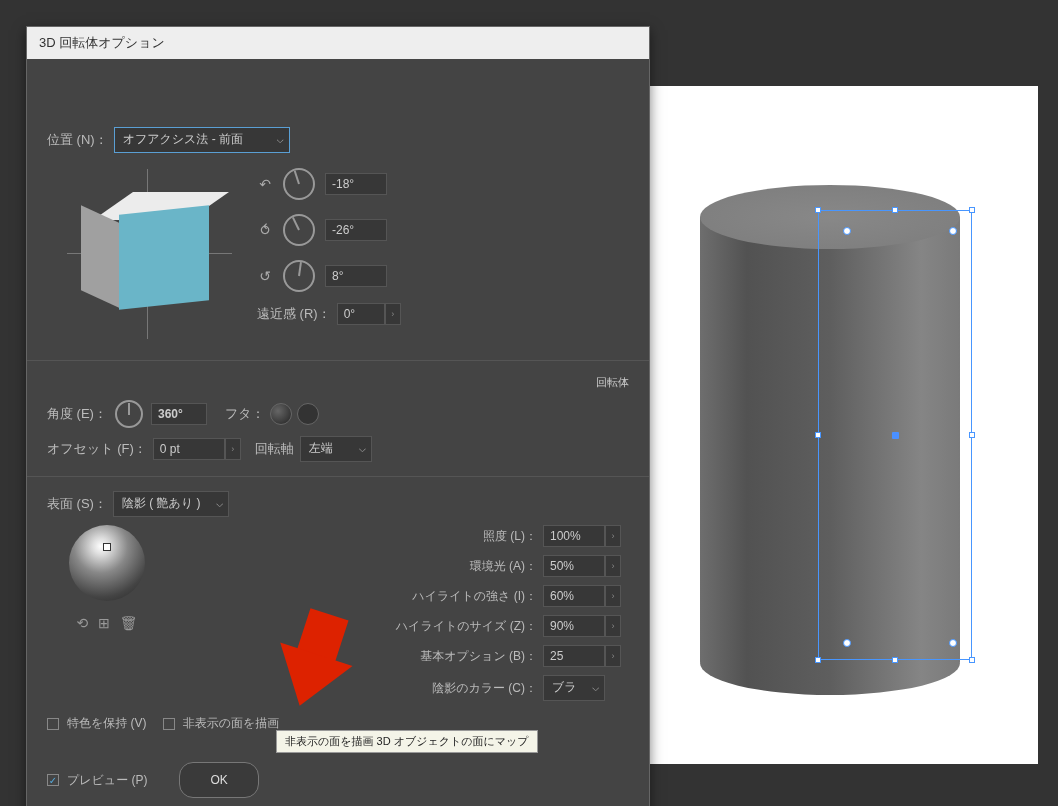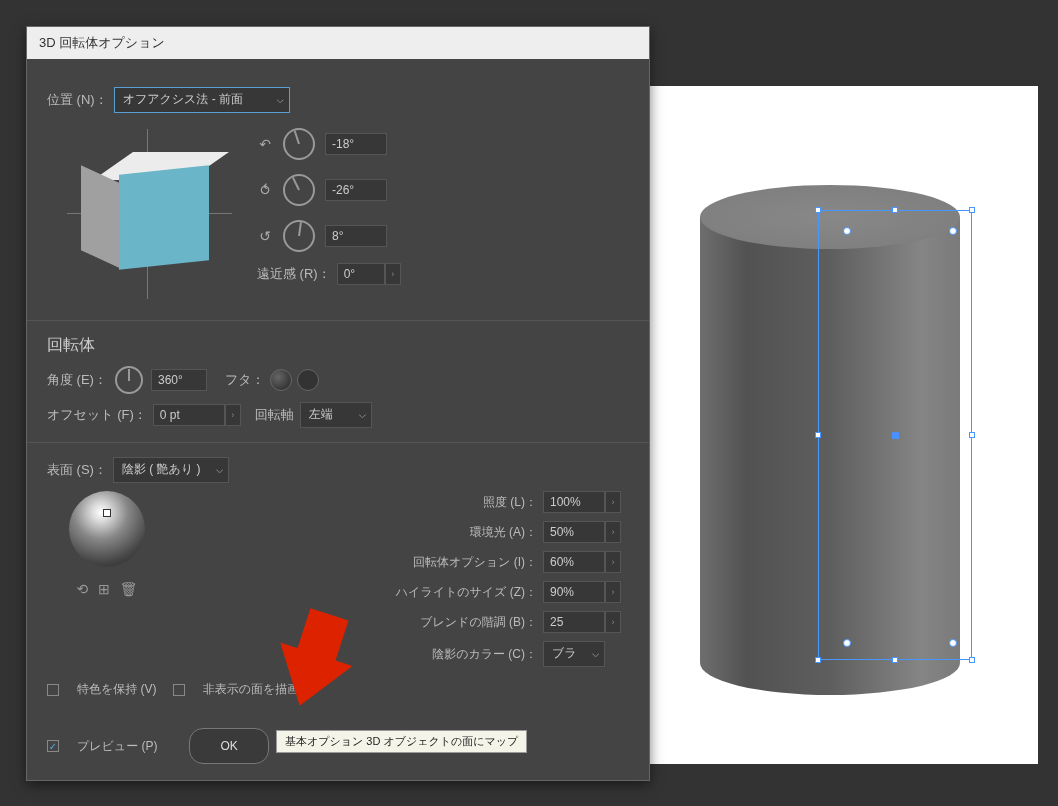--- a/index.html
+++ b/index.html
@@ -9,21 +9,21 @@
 .cylinder-body { position: absolute; left: 0; top: 32px; width: 260px; height: 445px; background: linear-gradient(90deg, #6e6e6e 0%, #525252 18%, #5e5e5e 50%, #858585 85%, #7a7a7a 100%); }
 .cylinder-top { position: absolute; left: 0; top: 0; width: 260px; height: 64px; background: radial-gradient(ellipse, #888 0%, #7c7c7c 100%); border-radius: 50%; }
 .cylinder-bottom { position: absolute; left: 0; bottom: 0; width: 260px; height: 64px; background: linear-gradient(90deg, #6e6e6e 0%, #525252 18%, #5e5e5e 50%, #858585 85%, #7a7a7a 100%); border-radius: 50%; }
 .sel-box { position: absolute; left: 818px; top: 210px; width: 154px; height: 450px; border: 1px solid #4896ff; }
 .sel-handle { position: absolute; width: 6px; height: 6px; background: #fff; border: 1px solid #4896ff; }
 .sel-anchor { position: absolute; width: 8px; height: 8px; border: 1.5px solid #4896ff; border-radius: 50%; background: #fff; }
 .sel-center { position: absolute; width: 7px; height: 7px; background: #4a90ff; border-radius: 1px; }
 
 .dialog { position: absolute; left: 26px; top: 26px; width: 624px; background: #444; border: 1px solid #666; box-shadow: 0 4px 12px rgba(0,0,0,.5); color: #ccc; font-size: 13px; }
 .dialog-title { background: #eee; color: #333; padding: 7px 12px; font-size: 13px; }
-.dialog-body { padding: 28px 20px 10px; }
+.dialog-body { padding: 28px 20px 10px; margin-top: 40px; }
 .row { display: flex; align-items: center; margin-bottom: 8px; }
 .lbl { color: #bbb; white-space: nowrap; }
 .dropdown { background: #373737; border: 1px solid #555; color: #ccc; padding: 3px 20px 3px 8px; position: relative; height: 26px; display: inline-flex; align-items: flex-start; font-size: 12px; }
 .position-dd { border: 1.5px solid #5a9fd4; width: 176px; }
 .dd-chevron { position: absolute; right: 5px; top: 50%; transform: translateY(-50%); font-size: 9px; color: #aaa; }
 .cube-area { display: flex; align-items: flex-start; }
 .cube-preview { width: 200px; height: 185px; position: relative; }
 .axis-x { position: absolute; left: 20px; top: 92px; width: 165px; height: 1px; background: #777; }
 .axis-y { position: absolute; left: 100px; top: 8px; width: 1px; height: 170px; background: #777; }
 .cube { position: absolute; left: 52px; top: 45px; }
@@ -33,36 +33,36 @@
 .rot-controls { flex: 1; padding-left: 10px; }
 .rot-row { display: flex; align-items: center; height: 46px; }
 .arc-icon { width: 16px; height: 16px; color: #aaa; display: inline-flex; justify-content: center; align-items: center; font-size: 14px; }
 .dial { width: 32px; height: 32px; border: 2px solid #999; border-radius: 50%; margin: 0 10px; position: relative; }
 .dial::after { content: ''; position: absolute; width: 2px; height: 14px; background: #999; left: 50%; top: 0; transform-origin: bottom; }
 .dial.d1::after { transform: translateX(-50%) rotate(-18deg); }
 .dial.d2::after { transform: translateX(-50%) rotate(-26deg); }
 .dial.d3::after { transform: translateX(-50%) rotate(8deg); }
 .num-input { background: #373737; border: 1px solid #555; color: #ccc; width: 62px; height: 22px; padding: 0 6px; font-size: 12px; }
 .stepper { background: #373737; border: 1px solid #555; width: 16px; height: 22px; display: inline-flex; align-items: center; justify-content: center; color: #888; font-size: 9px; }
-.section-title { color: #ccc; font-size: 16px; margin: 12px 0 10px; }
+.section-title { color: #ccc; font-size: 11px; margin: 12px 0 10px; text-align: right; }
 .divider { border: none; border-top: 1px solid #555; margin: 14px -20px; }
 .angle-dial { width: 28px; height: 28px; border: 2px solid #999; border-radius: 50%; margin: 0 8px; position: relative; }
 .angle-dial::after { content: ''; position: absolute; width: 2px; height: 12px; background: #999; left: 50%; top: 1px; transform: translateX(-50%); }
 .cap-btn { width: 22px; height: 22px; border: 1px solid #666; border-radius: 50%; margin-left: 5px; display: inline-flex; align-items: center; justify-content: center; }
 .cap-btn.on { background: radial-gradient(circle at 35% 35%, #666, #222); }
 .cap-btn.off { background: #333; }
 .surface-row { display: flex; align-items: center; margin-bottom: 8px; justify-content: flex-end; }
 .surface-row .slbl { color: #bbb; margin-right: 6px; font-size: 12px; }
 .light-sphere { width: 76px; height: 76px; border-radius: 50%; background: radial-gradient(circle at 42% 28%, #fff 0%, #ddd 12%, #888 38%, #444 72%, #222 100%); position: relative; }
 .light-dot { position: absolute; width: 8px; height: 8px; border: 1px solid #333; background: #fff; left: 34px; top: 18px; }
 .light-area { display: flex; gap: 18px; align-items: flex-start; }
 .light-left { width: 120px; display:flex; flex-direction:column; align-items:center; }
 .light-tools { display: flex; gap: 10px; margin-top: 14px; color: #999; font-size: 14px; }
 .light-right { flex: 1; padding-right: 8px;}
-.check { display: inline-flex; align-items: center; gap: 18px; color: #bbb; font-size: 12px; }
+.check { display: inline-flex; align-items: center; gap: 8px; color: #bbb; font-size: 12px; }
 .check-box { width: 12px; height: 12px; border: 1px solid #888; display: inline-flex; align-items: center; justify-content: center; font-size: 10px; color: #5ad; }
 .footer { display: flex; align-items: center; padding: 12px 20px 16px; gap: 10px; }
 .btn { background: #3a3a3a; border: 1px solid #777; color: #ddd; padding: 4px 18px; border-radius: 14px; font-size: 12px; cursor: pointer; }
 .arrow-annotation { position: absolute; left: 270px; top: 615px; z-index: 5; }
 .arrow-head { position: absolute; width: 0; height: 0; border-left: 38px solid transparent; border-right: 38px solid transparent; border-top: 54px solid #d20; transform: rotate(18deg); left: 0; top: 38px; }
 .arrow-body { position: absolute; width: 40px; height: 55px; background: #d20; transform: rotate(18deg); left: 31px; top: -2px; }
 .tooltip { position: absolute; left: 276px; top: 730px; background: #f4f4e8; border: 1px solid #999; padding: 3px 8px; font-size: 11px; color: #222; z-index: 6; }
 </style>
 </head>
 <body>
@@ -136,21 +136,21 @@
         </div>
       </div>
     </div>
 
     <hr class="divider">
     <div class="section-title">回転体</div>
 
     <div class="row">
       <span class="lbl">角度 (E)：</span>
       <div class="angle-dial"></div>
-      <input class="num-input" style="width: 56px;" value="360°">
+      <input class="num-input" style="width: 56px; font-weight: bold;" value="360°">
       <span class="lbl" style="margin-left:18px">フタ：</span>
       <span class="cap-btn on"></span>
       <span class="cap-btn off"></span>
     </div>
 
     <div class="row">
       <span class="lbl">オフセット (F)：</span>
       <input class="num-input" style="width: 72px; margin-left: 6px;" value="0 pt">
       <span class="stepper">›</span>
       <span class="lbl" style="margin-left:14px">回転軸</span>
@@ -185,31 +185,31 @@
             <span class="slbl">照度 (L)：</span>
             <input class="num-input" value="100%" style="">
             <span class="stepper">›</span>
           </div>
         <div class="surface-row">
             <span class="slbl">環境光 (A)：</span>
             <input class="num-input" value="50%" style="">
             <span class="stepper">›</span>
           </div>
         <div class="surface-row">
-            <span class="slbl">回転体オプション (I)：</span>
+            <span class="slbl">ハイライトの強さ (I)：</span>
             <input class="num-input" value="60%" style="">
             <span class="stepper">›</span>
           </div>
         <div class="surface-row">
             <span class="slbl">ハイライトのサイズ (Z)：</span>
             <input class="num-input" value="90%" style="">
             <span class="stepper">›</span>
           </div>
         <div class="surface-row">
-            <span class="slbl">ブレンドの階調 (B)：</span>
+            <span class="slbl">基本オプション (B)：</span>
             <input class="num-input" value="25" style="">
             <span class="stepper">›</span>
           </div>
         <div class="surface-row">
             <span class="slbl">陰影のカラー (C)：</span>
             <div class="dropdown" style="width:62px">
               <span>ブラ</span>
               <span class="dd-chevron">⌵</span>
             </div>
             <span class="stepper" style="visibility:hidden">›</span>
@@ -237,13 +237,13 @@
     <div style="flex:0 0 12px"></div>
     <button class="btn" style="padding:10px 30px">OK</button>
   </div>
 </div>
 
 <div class="arrow-annotation">
   <div class="arrow-body"></div>
   <div class="arrow-head"></div>
 </div>
 
-<div class="tooltip">基本オプション 3D オブジェクトの面にマップ</div>
+<div class="tooltip">非表示の面を描画 3D オブジェクトの面にマップ</div>
 
 </body></html>

